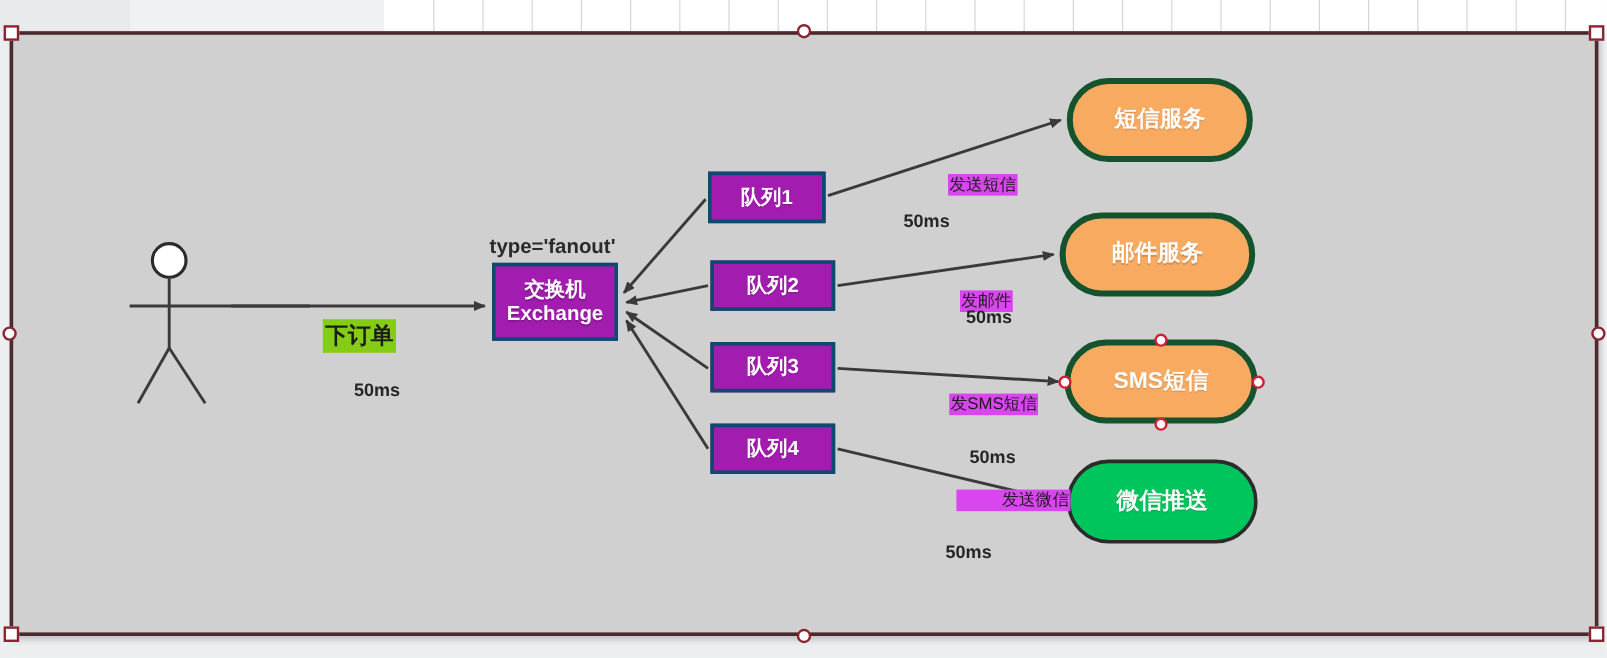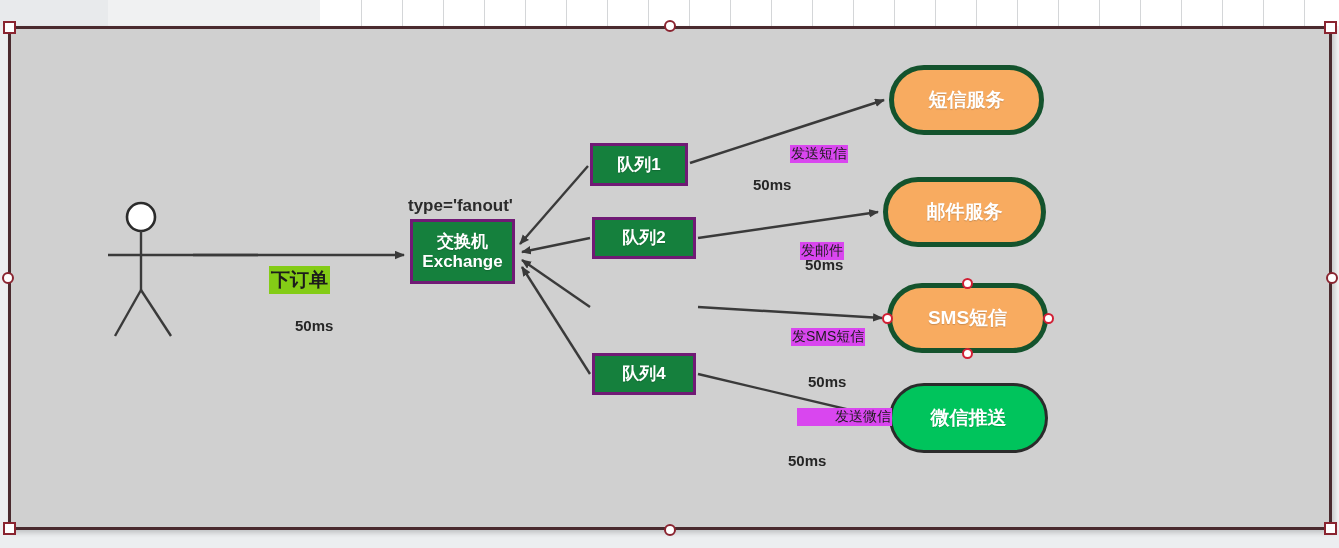--- a/index.html
+++ b/index.html
@@ -33,21 +33,21 @@
   .rd-handle{position:absolute;width:12px;height:12px;background:#ffffff;
              border:2px solid #8a2430;border-radius:50%;box-sizing:border-box;}
 
   
   #diagram{position:absolute;left:0;top:0;width:1324px;height:504px;}
 
   
   .node{position:absolute;box-sizing:border-box;display:flex;align-items:center;
         justify-content:center;text-align:center;color:#ffffff;font-weight:bold;
         text-shadow:0 1px 1px rgba(0,0,0,.18);line-height:1.15;}
-  .redbox{background:#15803d;border:3px solid #701a75;}
+  .redbox{background:#a21caf;border:3px solid #0c4a6e;}
   .orangebox{background:#f8ab60;border:5px solid #14532d;border-radius:38px;}
   .greenbox{background:#00c45c;border:3px solid #2b2b2b;border-radius:38px;}
 
   #exchange{left:402px;top:193px;width:105px;height:65px;font-size:17px;}
   #q1{left:582px;top:117px;width:98px;height:43px;font-size:17px;}
   #q2{left:584px;top:191px;width:104px;height:42px;font-size:17px;}
   #q3{left:584px;top:259px;width:104px;height:42px;font-size:17px;}
   #q4{left:584px;top:327px;width:104px;height:42px;font-size:17px;}
   #sms-svc{left:881px;top:39px;width:155px;height:70px;font-size:19px;}
   #mail-svc{left:875px;top:151px;width:163px;height:70px;font-size:19px;}
@@ -145,20 +145,21 @@
     <div class="node redbox" id="exchange">
       <div>
         <span>交换机</span><br>
         <span>Exchange</span>
       </div>
     </div>
     <div class="lbl" id="fanout-lbl">type='fanout'</div>
 
     <div class="node redbox" id="q1">队列1</div>
     <div class="node redbox" id="q2">队列2</div>
+    <div class="node redbox" id="q3">队列3</div>
     <div class="node redbox" id="q4">队列4</div>
 
     <div class="node orangebox" id="sms-svc">短信服务</div>
     <div class="node orangebox" id="mail-svc">邮件服务</div>
     <div class="node greenbox" id="wechat-svc">微信推送</div>
     <div class="node orangebox" id="sms2-svc">SMS短信</div>
 
     <div class="node-handle" style="left:954px;top:252px;"></div>
     <div class="node-handle" style="left:1035px;top:287px;"></div>
     <div class="node-handle" style="left:954px;top:322px;"></div>

